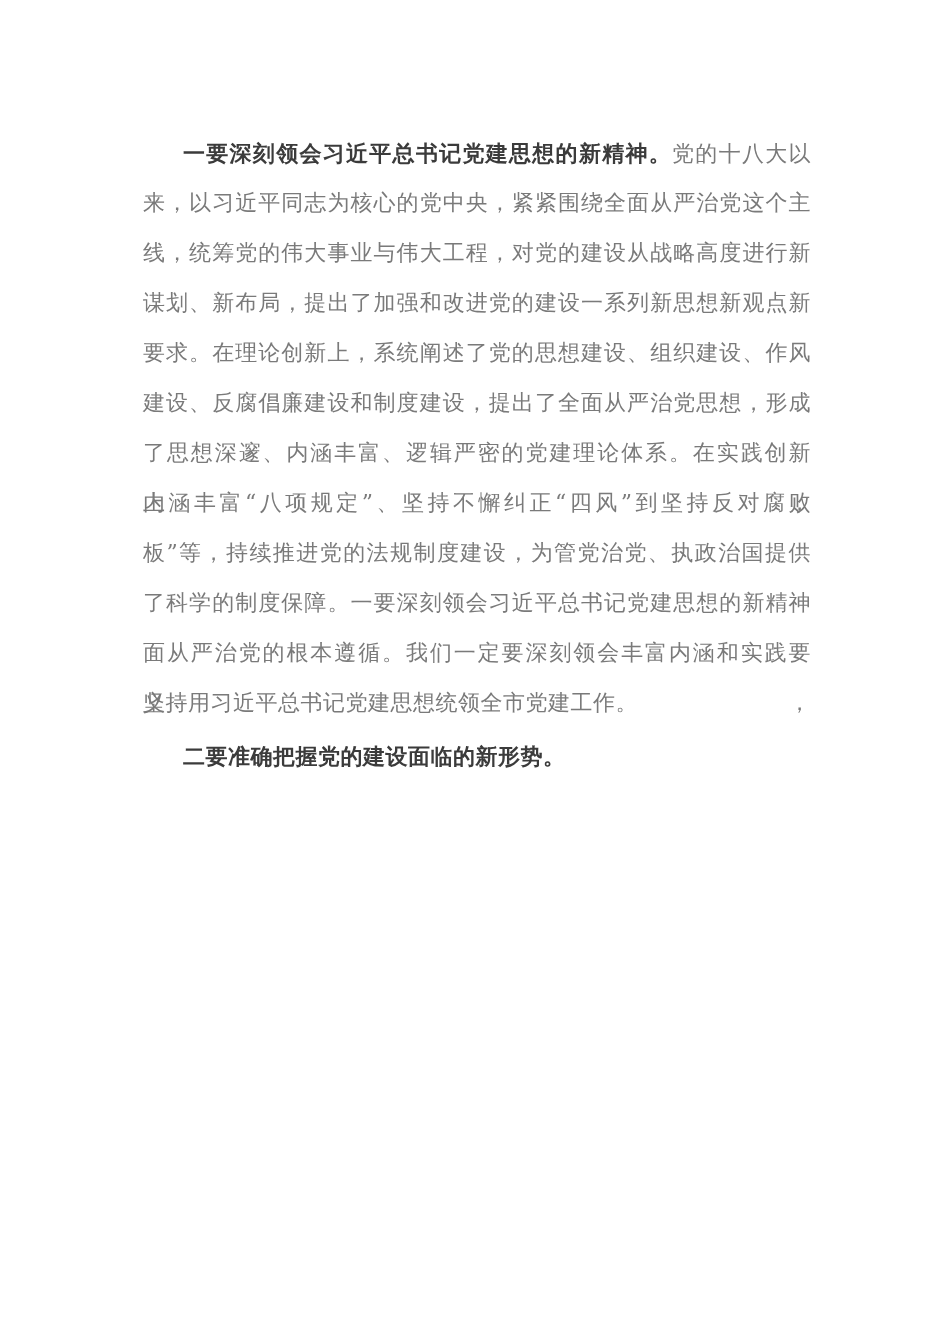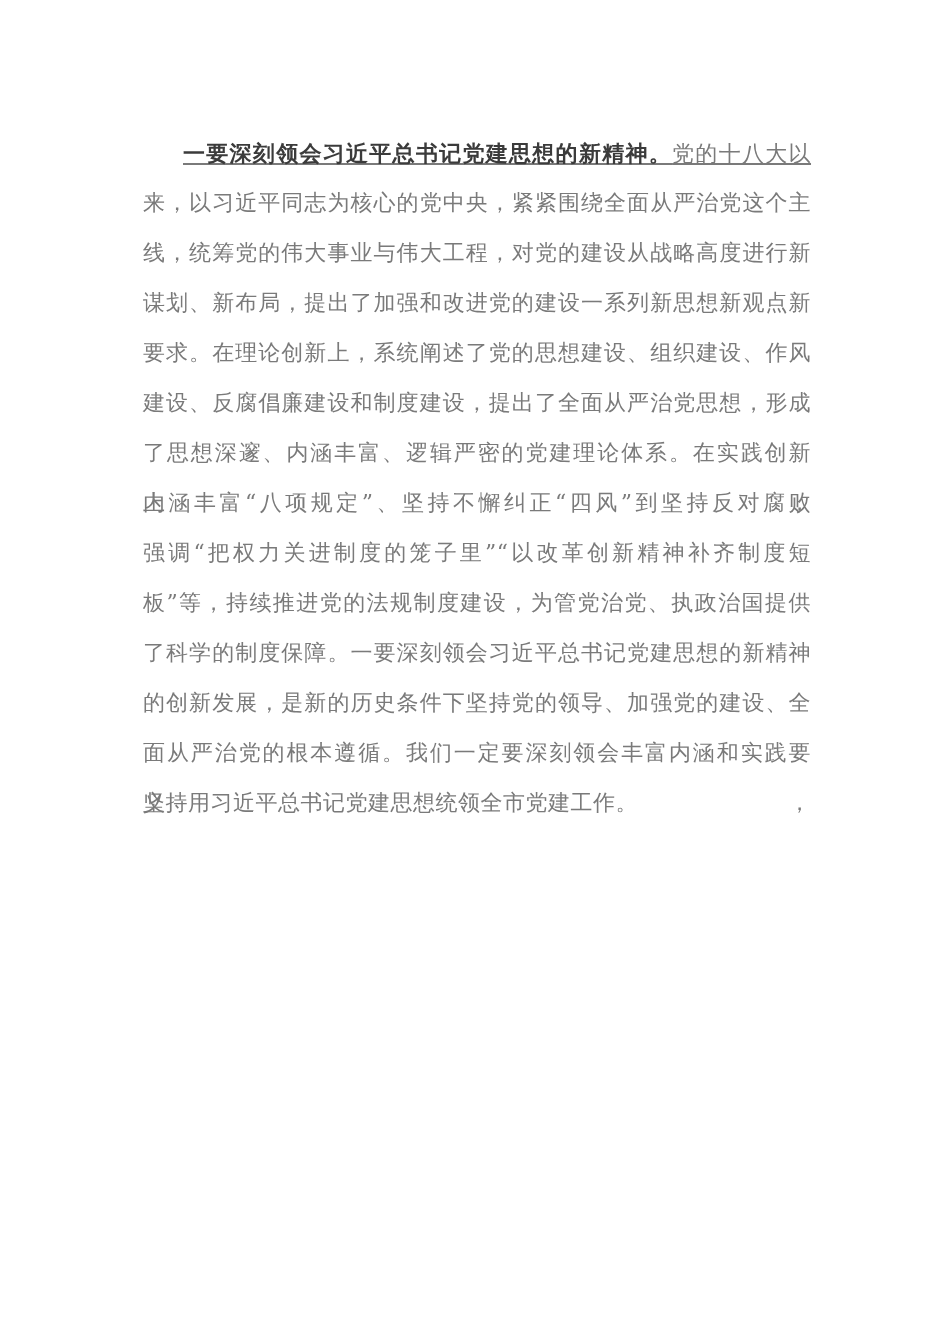--- a/index.html
+++ b/index.html
@@ -34,42 +34,42 @@
     text-align: justify;
     text-align-last: justify;
     text-justify: inter-character;
     letter-spacing: 0.5px;
   }
   .line.short {
     text-align-last: left;
   }
   .line.indent {
     text-indent: 40px;
-    text-decoration: underline;
   }
   .lead {
     font-weight: bold;
     color: var(--lead-color, #3b3b3b);
   }
 </style>
 </head>
 <body style="background: rgb(255, 255, 255);">
 
 <div class="page">
   <div class="doc">
       <div class="para">
         <div class="line indent"><span class="lead">一要深刻领会习近平总书记党建思想的新精神。</span><span class="body-run">党的十八大以</span></div>
         <div class="line"><span class="body-run">来，以习近平同志为核心的党中央，紧紧围绕全面从严治党这个主</span></div>
         <div class="line"><span class="body-run">线，统筹党的伟大事业与伟大工程，对党的建设从战略高度进行新</span></div>
         <div class="line"><span class="body-run">谋划、新布局，提出了加强和改进党的建设一系列新思想新观点新</span></div>
         <div class="line"><span class="body-run">要求。在理论创新上，系统阐述了党的思想建设、组织建设、作风</span></div>
         <div class="line"><span class="body-run">建设、反腐倡廉建设和制度建设，提出了全面从严治党思想，形成</span></div>
         <div class="line"><span class="body-run">了思想深邃、内涵丰富、逻辑严密的党建理论体系。在实践创新上，</span></div>
         <div class="line"><span class="body-run">内涵丰富“八项规定”、坚持不懈纠正“四风”到坚持反对腐败</span></div>
-        <div class="line"><span class="body-run">强调“把权力关进制度的笼子里”“以改革创新精神补齐制度短</span></div>
         <div class="line"><span class="body-run">板”等，持续推进党的法规制度建设，为管党治党、执政治国提供</span></div>
         <div class="line"><span class="body-run">了科学的制度保障。一要深刻领会习近平总书记党建思想的新精神</span></div>
-        <div class="line"><span class="body-run">的创新发展，是新的历史条件下坚持党的领导、加强党的建设、全</span></div>
         <div class="line"><span class="body-run">面从严治党的根本遵循。我们一定要深刻领会丰富内涵和实践要义，</span></div>
         <div class="line short"><span class="body-run">坚持用习近平总书记党建思想统领全市党建工作。</span></div>
+      </div>
+      <div class="para">
+        <div class="line indent short"><span class="lead">二要准确把握党的建设面临的新形势。</span><span class="body-run"></span></div>
       </div>
     </div>
 </div>
 
 </body></html>

